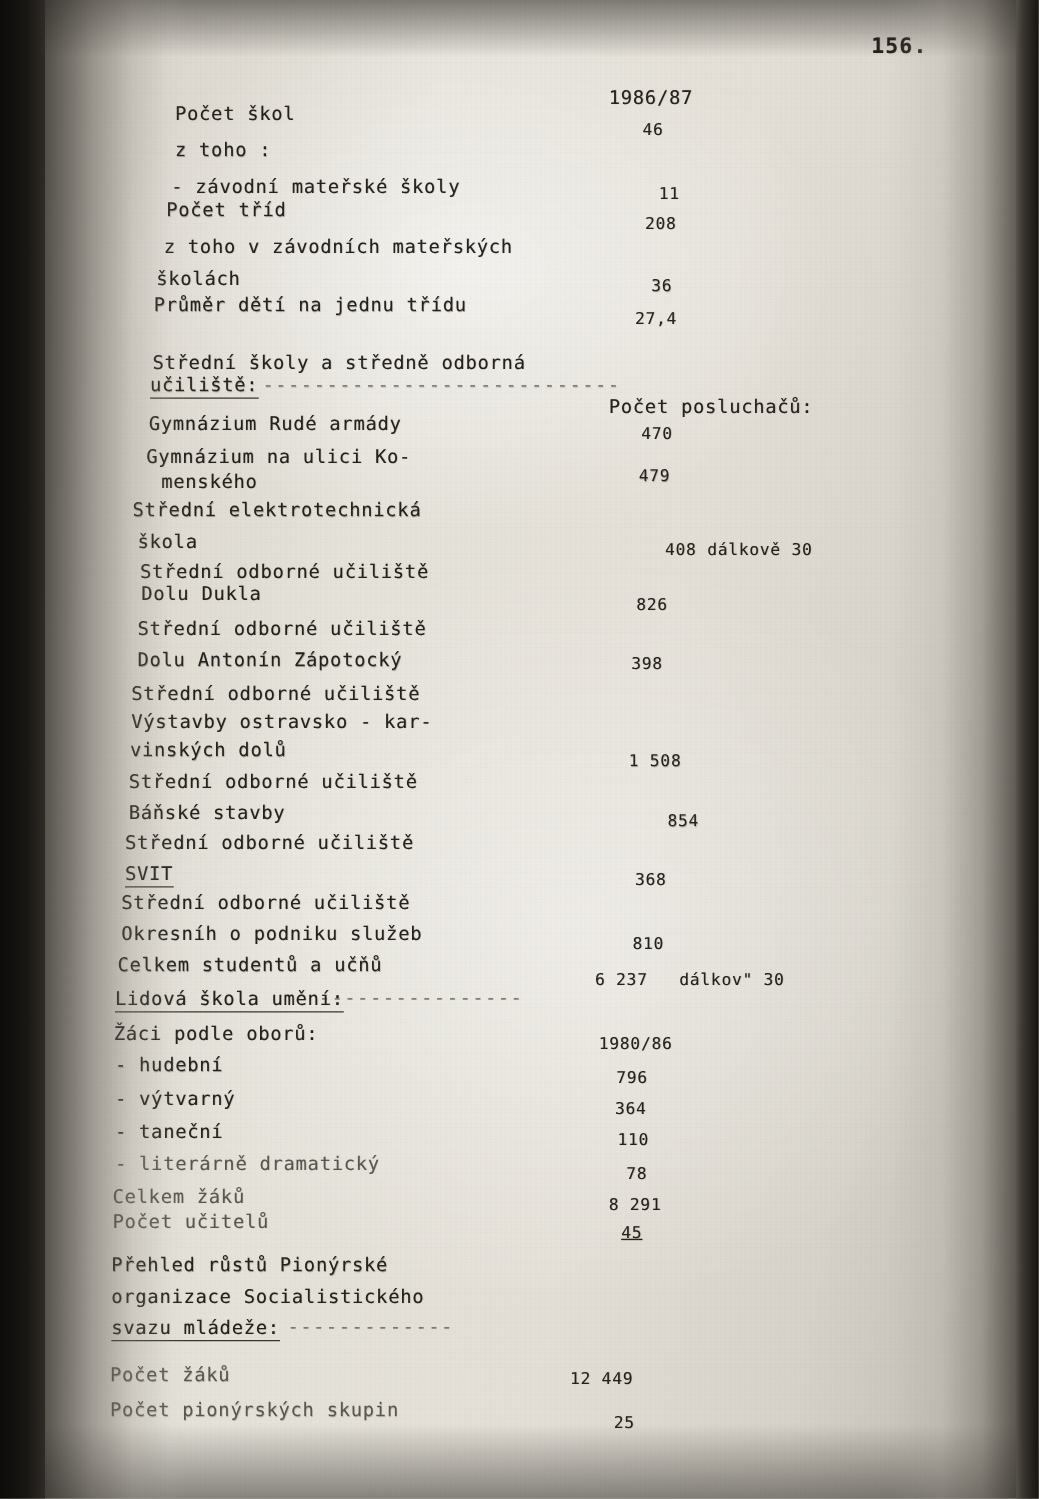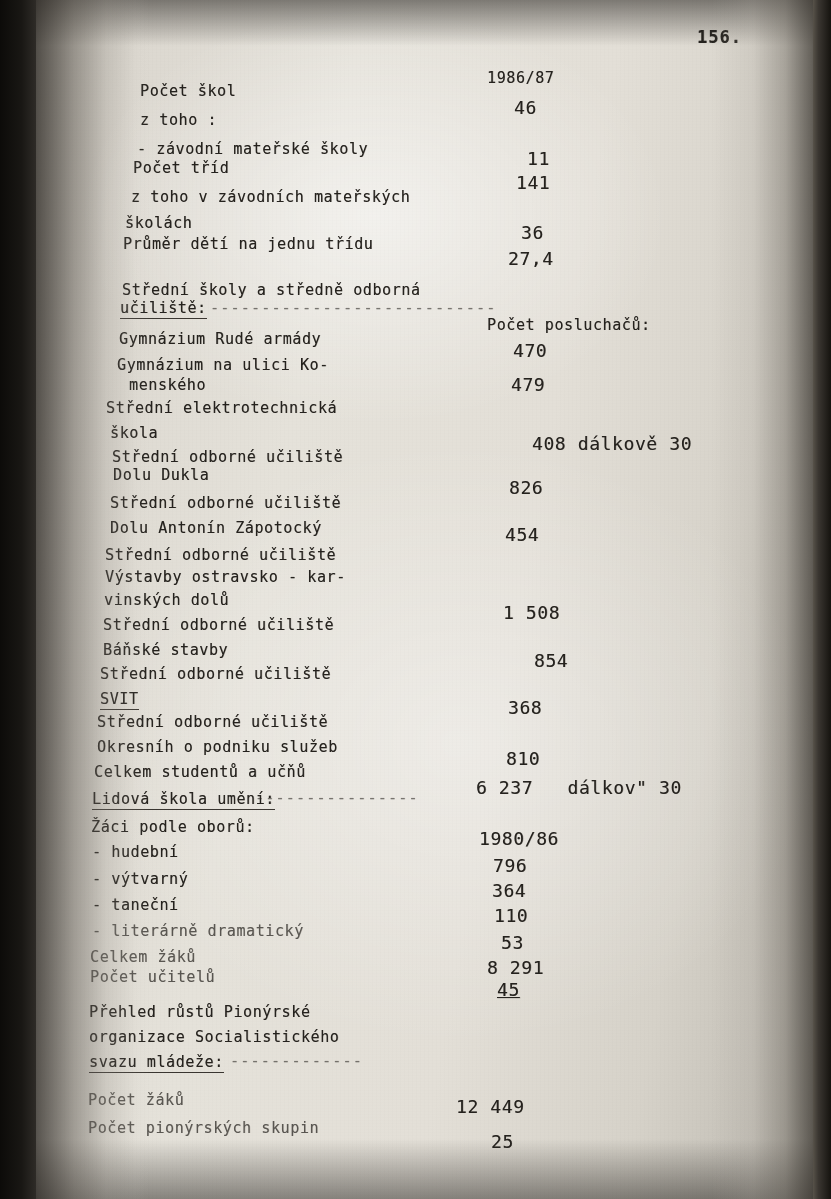--- a/index.html
+++ b/index.html
@@ -103,21 +103,21 @@
   }
   .page-num {
     font-size: 17px;
     font-weight: bold;
     letter-spacing: 1px;
   }
   .line {
     font-size: 15px;
   }
   .num {
-    font-size: 18px;
+    font-size: 13px;
   }
   .hdr {
     font-size: 15px;
   }
   .u {
     border-bottom: 1.4px solid #3a3631;
     padding-bottom: 1px;
   }
   .dashes {
     font-size: 15px;
@@ -140,21 +140,21 @@
 
     <div class="tx line" style="left:140px; top:82px;">Počet škol</div>
     <div class="tx num" style="left:514px; top:97px;">46</div>
 
     <div class="tx line" style="left:140px; top:111px;">z toho :</div>
 
     <div class="tx line" style="left:137px; top:140px;">- závodní mateřské školy</div>
     <div class="tx num" style="left:527px; top:148px;">11</div>
 
     <div class="tx line" style="left:133px; top:159px;">Počet tříd</div>
-    <div class="tx num" style="left:516px; top:172px;">141</div>
+    <div class="tx num" style="left:516px; top:172px;">208</div>
 
     <div class="tx line" style="left:131px; top:188px;">z toho v závodních mateřských</div>
 
     <div class="tx line" style="left:125px; top:214px;">školách</div>
     <div class="tx num" style="left:521px; top:222px;">36</div>
 
     <div class="tx line" style="left:123px; top:235px;">Průměr dětí na jednu třídu</div>
     <div class="tx num" style="left:508px; top:248px;">27,4</div>
 
     <div class="tx hdr" style="left:122px; top:281px;">Střední školy a středně odborná</div>
@@ -173,21 +173,21 @@
     <div class="tx line" style="left:106px; top:399px;">Střední elektrotechnická</div>
     <div class="tx line" style="left:110px; top:424px;">škola</div>
     <div class="tx num" style="left:532px; top:433px;">408 dálkově 30</div>
 
     <div class="tx line" style="left:112px; top:448px;">Střední odborné učiliště</div>
     <div class="tx line" style="left:113px; top:466px;">Dolu Dukla</div>
     <div class="tx num" style="left:509px; top:477px;">826</div>
 
     <div class="tx line" style="left:110px; top:494px;">Střední odborné učiliště</div>
     <div class="tx line" style="left:110px; top:519px;">Dolu Antonín Zápotocký</div>
-    <div class="tx num" style="left:505px; top:524px;">454</div>
+    <div class="tx num" style="left:505px; top:524px;">398</div>
 
     <div class="tx line" style="left:105px; top:546px;">Střední odborné učiliště</div>
     <div class="tx line" style="left:105px; top:568px;">Výstavby ostravsko - kar-</div>
     <div class="tx line" style="left:104px; top:591px;">vinských dolů</div>
     <div class="tx num" style="left:503px; top:602px;">1 508</div>
 
     <div class="tx line" style="left:103px; top:616px;">Střední odborné učiliště</div>
     <div class="tx line" style="left:103px; top:641px;">Báňské stavby</div>
     <div class="tx num" style="left:534px; top:650px;">854</div>
 
@@ -211,21 +211,21 @@
     <div class="tx line" style="left:92px; top:843px;">- hudební</div>
     <div class="tx num" style="left:493px; top:855px;">796</div>
 
     <div class="tx line" style="left:92px; top:870px;">- výtvarný</div>
     <div class="tx num" style="left:492px; top:880px;">364</div>
 
     <div class="tx line" style="left:92px; top:896px;">- taneční</div>
     <div class="tx num" style="left:494px; top:905px;">110</div>
 
     <div class="tx line faint" style="left:92px; top:922px;">- literárně dramatický</div>
-    <div class="tx num" style="left:501px; top:932px;">53</div>
+    <div class="tx num" style="left:501px; top:932px;">78</div>
 
     <div class="tx line faint" style="left:90px; top:948px;">Celkem žáků</div>
     <div class="tx num" style="left:487px; top:957px;">8 291</div>
 
     <div class="tx line faint" style="left:90px; top:968px;">Počet učitelů</div>
     <div class="tx num" style="left:497px; top:979px;text-decoration:underline;">45</div>
 
     <div class="tx hdr" style="left:89px; top:1003px;">Přehled růstů Pionýrské</div>
     <div class="tx hdr" style="left:89px; top:1028px;">organizace Socialistického</div>
     <div class="tx hdr u" style="left:89px; top:1053px;">svazu mládeže:</div>

